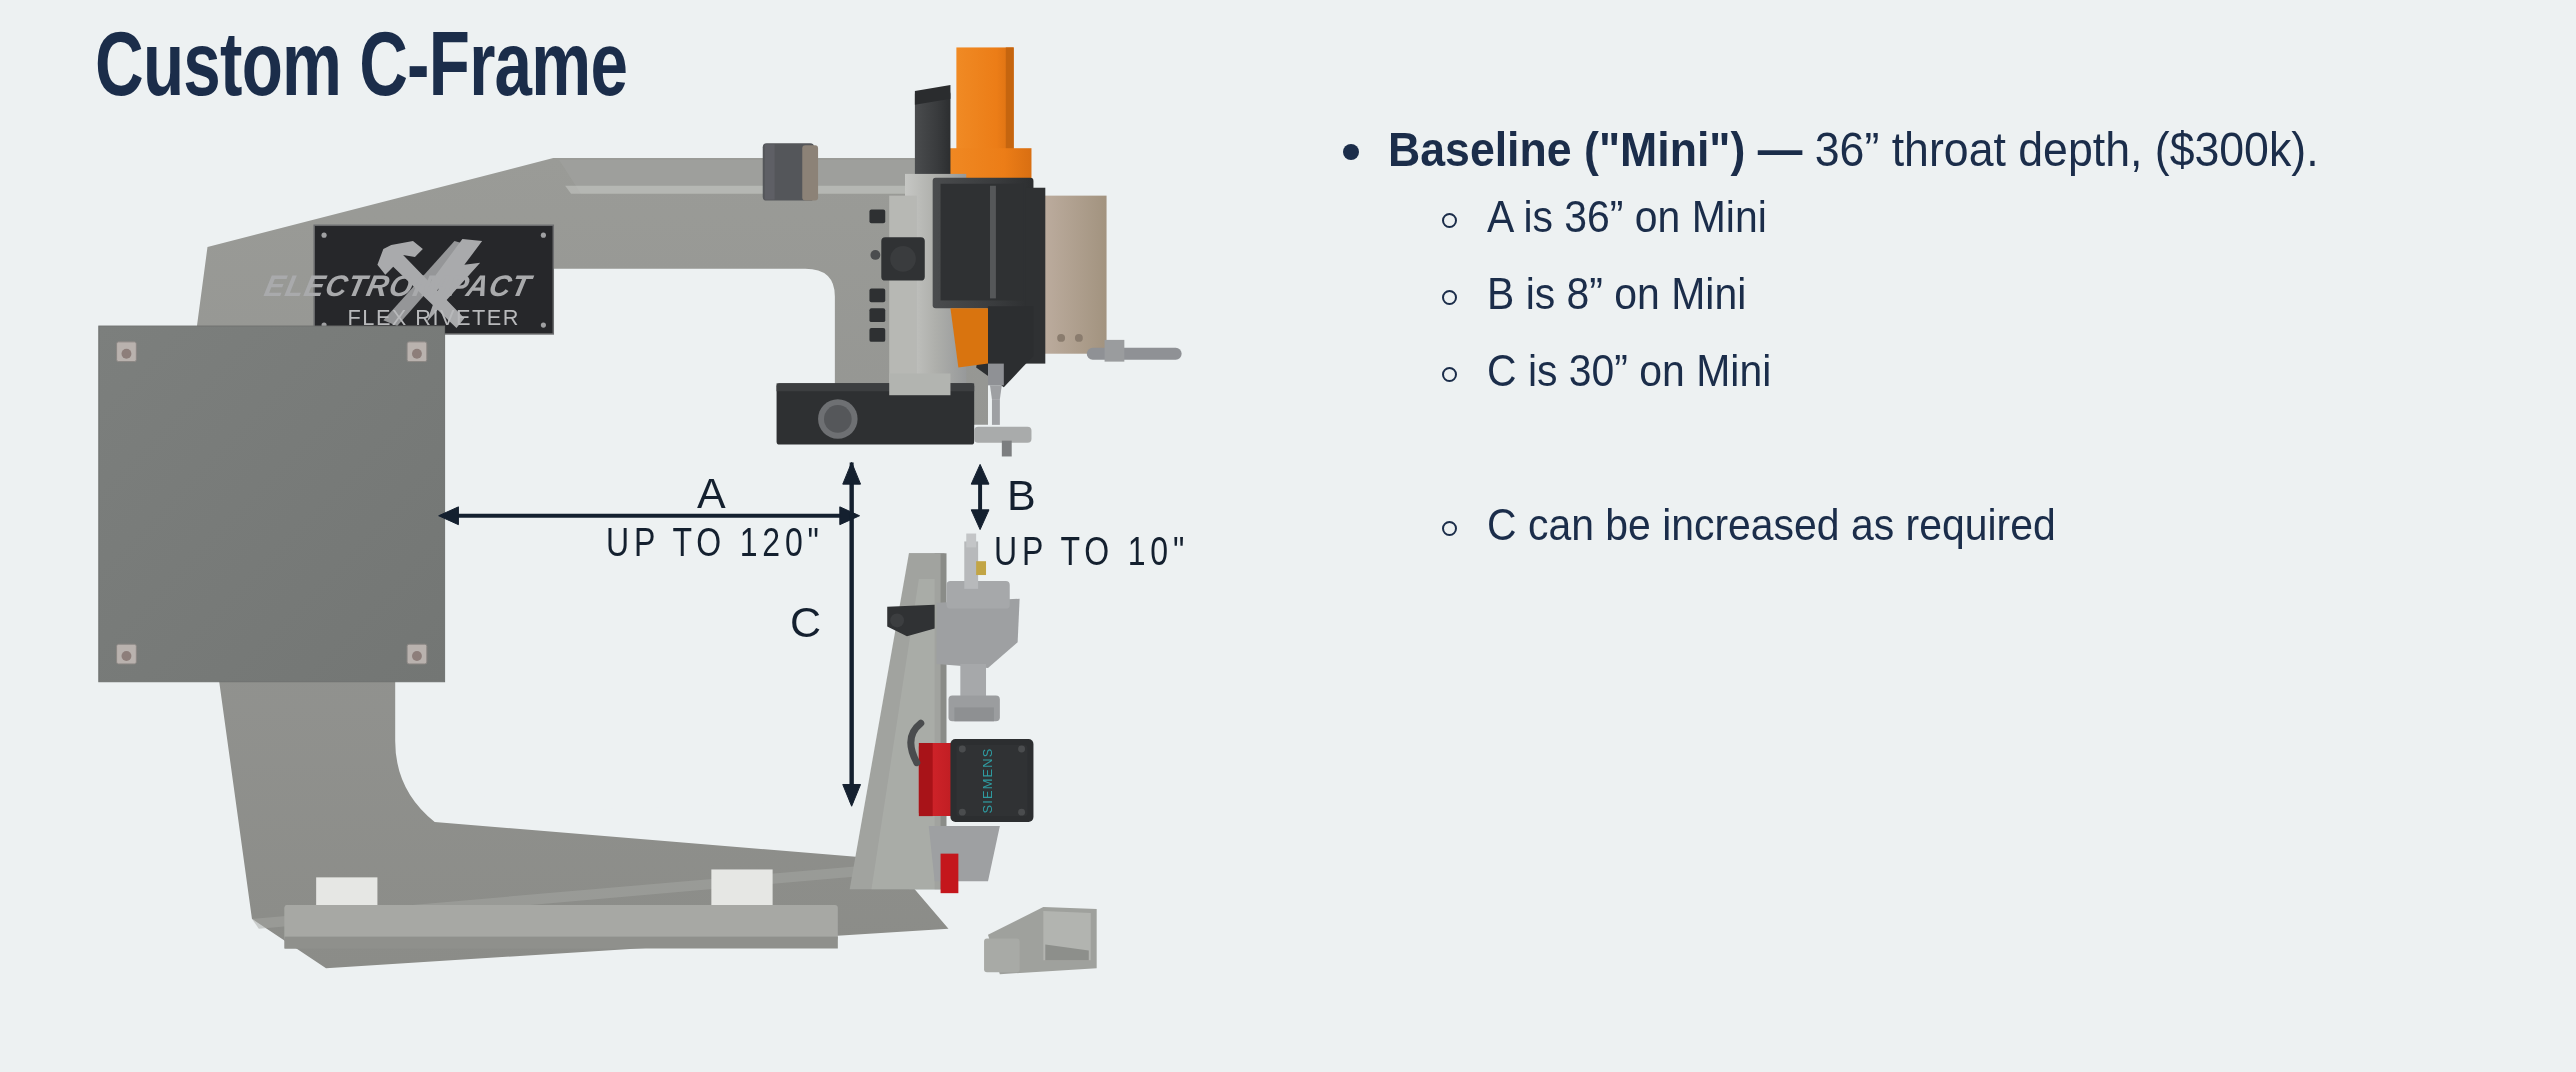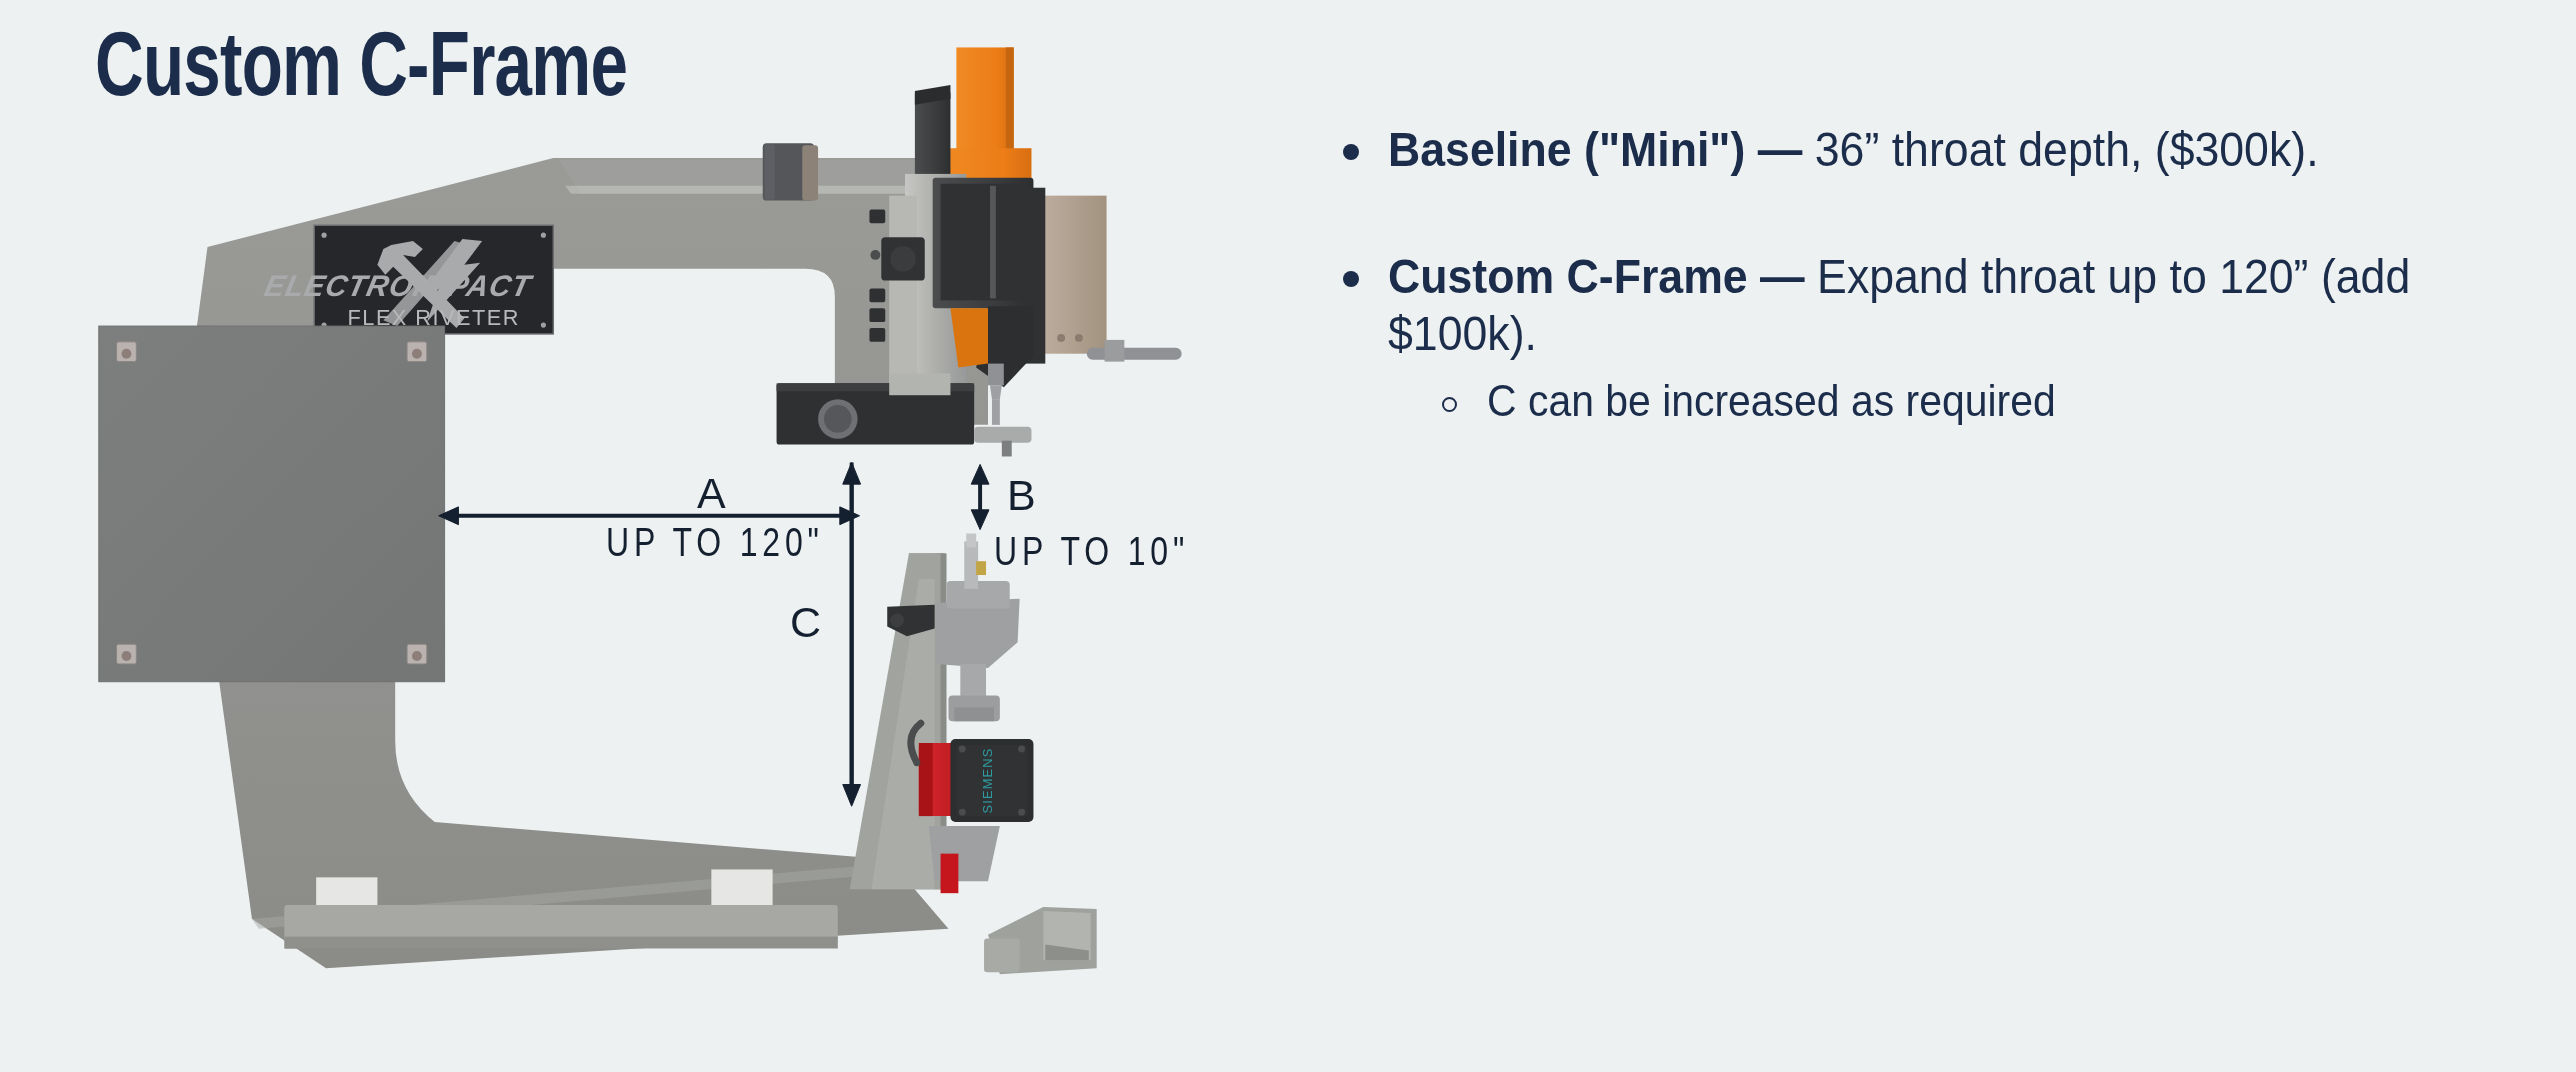--- a/index.html
+++ b/index.html
@@ -407,29 +407,37 @@
   <div class="dimlabel dim-letter" id="lblC">C</div>
 
   <div id="bullets">
 
     <div class="lvl1">
       <span class="dot"></span>
       <span class="txt cond">
         <span class="b">Baseline ("Mini") —</span><span> 36” throat depth, ($300k).</span>
       </span>
     </div>
+    <div class="sublist">
+      <div class="lvl2">
+        <span class="ring"></span>
+        <span class="cond">A is 36” on Mini</span>
+      </div>
+      <div class="lvl2">
+        <span class="ring"></span>
+        <span class="cond">B is 8” on Mini</span>
+      </div>
+      <div class="lvl2">
+        <span class="ring"></span>
+        <span class="cond">C is 30” on Mini</span>
+      </div>
+    </div>
 
     <div class="group-gap"></div>
 
-    <div class="lvl1">
-      <span class="dot"></span>
-      <span class="txt cond">
-        <span class="b">Custom C-Frame —</span><span> Expand throat up to 120” (add $100k).</span>
-      </span>
-    </div>
     <div class="sublist">
       <div class="lvl2">
         <span class="ring"></span>
         <span class="cond">C can be increased as required</span>
       </div>
     </div>
 
   </div>
 </div>
 

